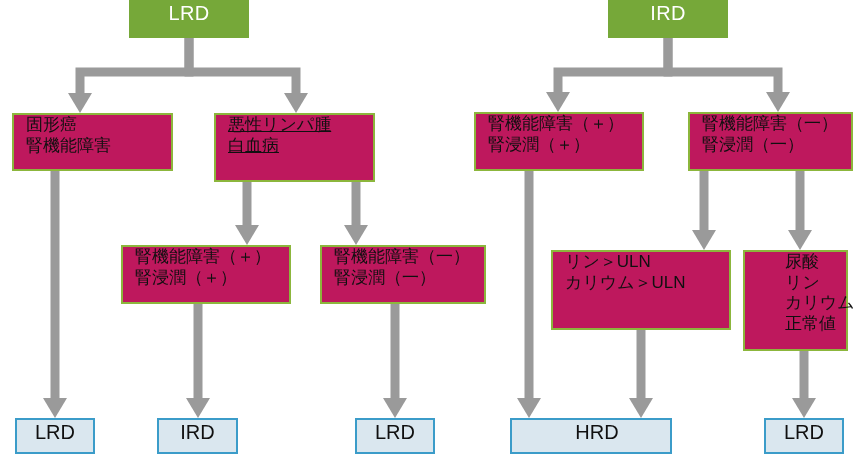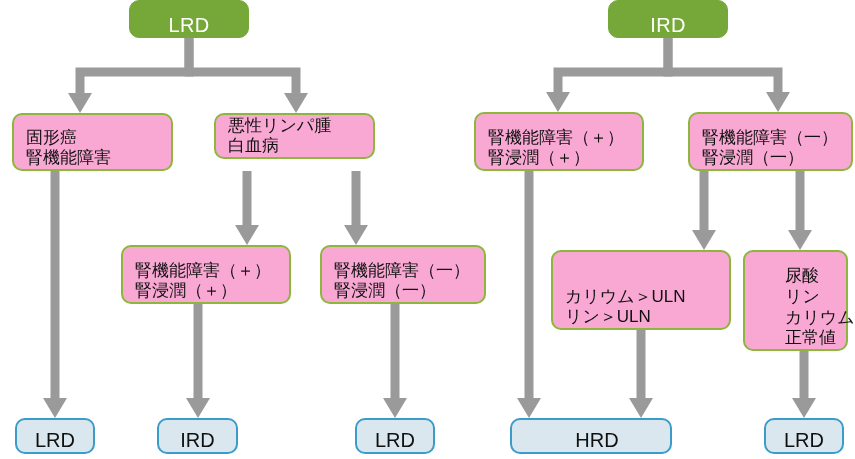--- a/index.html
+++ b/index.html
@@ -21,38 +21,37 @@
     top: 0;
     width: 855px;
     height: 459px;
   }
   .node {
     position: absolute;
     box-sizing: border-box;
     display: flex;
     flex-direction: column;
     align-items: flex-start;
-    justify-content: flex-end;
+    justify-content: flex-start;
     white-space: pre;
     line-height: 1.22;
     z-index: 2;
-    border-radius: 10px;
   }
   .node.center {
     align-items: center;
   }
   .node-root {
     background: #76a839;
     border: 1px solid #76a839;
     color: #ffffff;
     font-size: 20px;
     letter-spacing: 0.4px;
   }
   .node-green {
-    background: #f9a8d4;
+    background: #be185d;
     border: 2px solid #8cb63c;
     color: #101010;
     font-size: 17px;
     padding-left: 12px;
   }
   .node-blue {
     background: #dae7ef;
     border: 2px solid #3b9cc9;
     color: #101010;
     font-size: 20px;
@@ -92,26 +91,26 @@
       <polygon points="788,230 812,230 800,250" fill="#9a9a9a"></polygon>
       <path d="M 641 330 L 641 398" fill="none" stroke="#9a9a9a" stroke-width="9" stroke-linecap="butt" stroke-linejoin="miter"></path>
       <polygon points="629,398 653,398 641,418" fill="#9a9a9a"></polygon>
       <path d="M 804 351 L 804 398" fill="none" stroke="#9a9a9a" stroke-width="9" stroke-linecap="butt" stroke-linejoin="miter"></path>
       <polygon points="792,398 816,398 804,418" fill="#9a9a9a"></polygon>
     </svg>
   <div id="nodes">
       <div class="node node-root center" style="left: 129px; top: 0px; width: 120px; height: 38px;"><span class="node-line">LRD</span></div>
       <div class="node node-root center" style="left: 608px; top: 0px; width: 120px; height: 38px;"><span class="node-line">IRD</span></div>
       <div class="node node-green" style="left: 12px; top: 113px; width: 161px; height: 58px;"><span class="node-line">固形癌</span><span class="node-line">腎機能障害</span></div>
-      <div class="node node-green" style="left: 214px; top: 113px; width: 161px; height: 46px;"><span class="node-line">悪性リンパ腫</span><span class="node-line">白血病</span></div>
+      <div class="node node-green" style="left: 214px; top: 113px; width: 161px; height: 69px; text-decoration: underline;"><span class="node-line">悪性リンパ腫</span><span class="node-line">白血病</span></div>
       <div class="node node-green" style="left: 474px; top: 112px; width: 170px; height: 59px;"><span class="node-line">腎機能障害（＋）</span><span class="node-line">腎浸潤（＋）</span></div>
       <div class="node node-green" style="left: 688px; top: 112px; width: 165px; height: 59px;"><span class="node-line">腎機能障害（一）</span><span class="node-line">腎浸潤（一）</span></div>
       <div class="node node-green" style="left: 121px; top: 245px; width: 170px; height: 59px;"><span class="node-line">腎機能障害（＋）</span><span class="node-line">腎浸潤（＋）</span></div>
       <div class="node node-green" style="left: 320px; top: 245px; width: 166px; height: 59px;"><span class="node-line">腎機能障害（一）</span><span class="node-line">腎浸潤（一）</span></div>
-      <div class="node node-green" style="left: 551px; top: 250px; width: 180px; height: 80px;"><span class="node-line">カリウム＞ULN</span><span class="node-line">リン＞ULN</span></div>
+      <div class="node node-green" style="left: 551px; top: 250px; width: 180px; height: 80px;"><span class="node-line">リン＞ULN</span><span class="node-line">カリウム＞ULN</span></div>
       <div class="node node-green" style="left: 743px; top: 250px; width: 105px; height: 101px; padding-left: 40px;"><span class="node-line">尿酸</span><span class="node-line">リン</span><span class="node-line">カリウム</span><span class="node-line">正常値</span></div>
       <div class="node node-blue center" style="left: 15px; top: 418px; width: 80px; height: 36px;"><span class="node-line">LRD</span></div>
       <div class="node node-blue center" style="left: 157px; top: 418px; width: 81px; height: 36px;"><span class="node-line">IRD</span></div>
       <div class="node node-blue center" style="left: 355px; top: 418px; width: 80px; height: 36px;"><span class="node-line">LRD</span></div>
       <div class="node node-blue center" style="left: 510px; top: 418px; width: 162px; height: 36px; padding-left: 12px;"><span class="node-line">HRD</span></div>
       <div class="node node-blue center" style="left: 764px; top: 418px; width: 80px; height: 36px;"><span class="node-line">LRD</span></div>
     </div>
 </div>
 
 </body></html>

